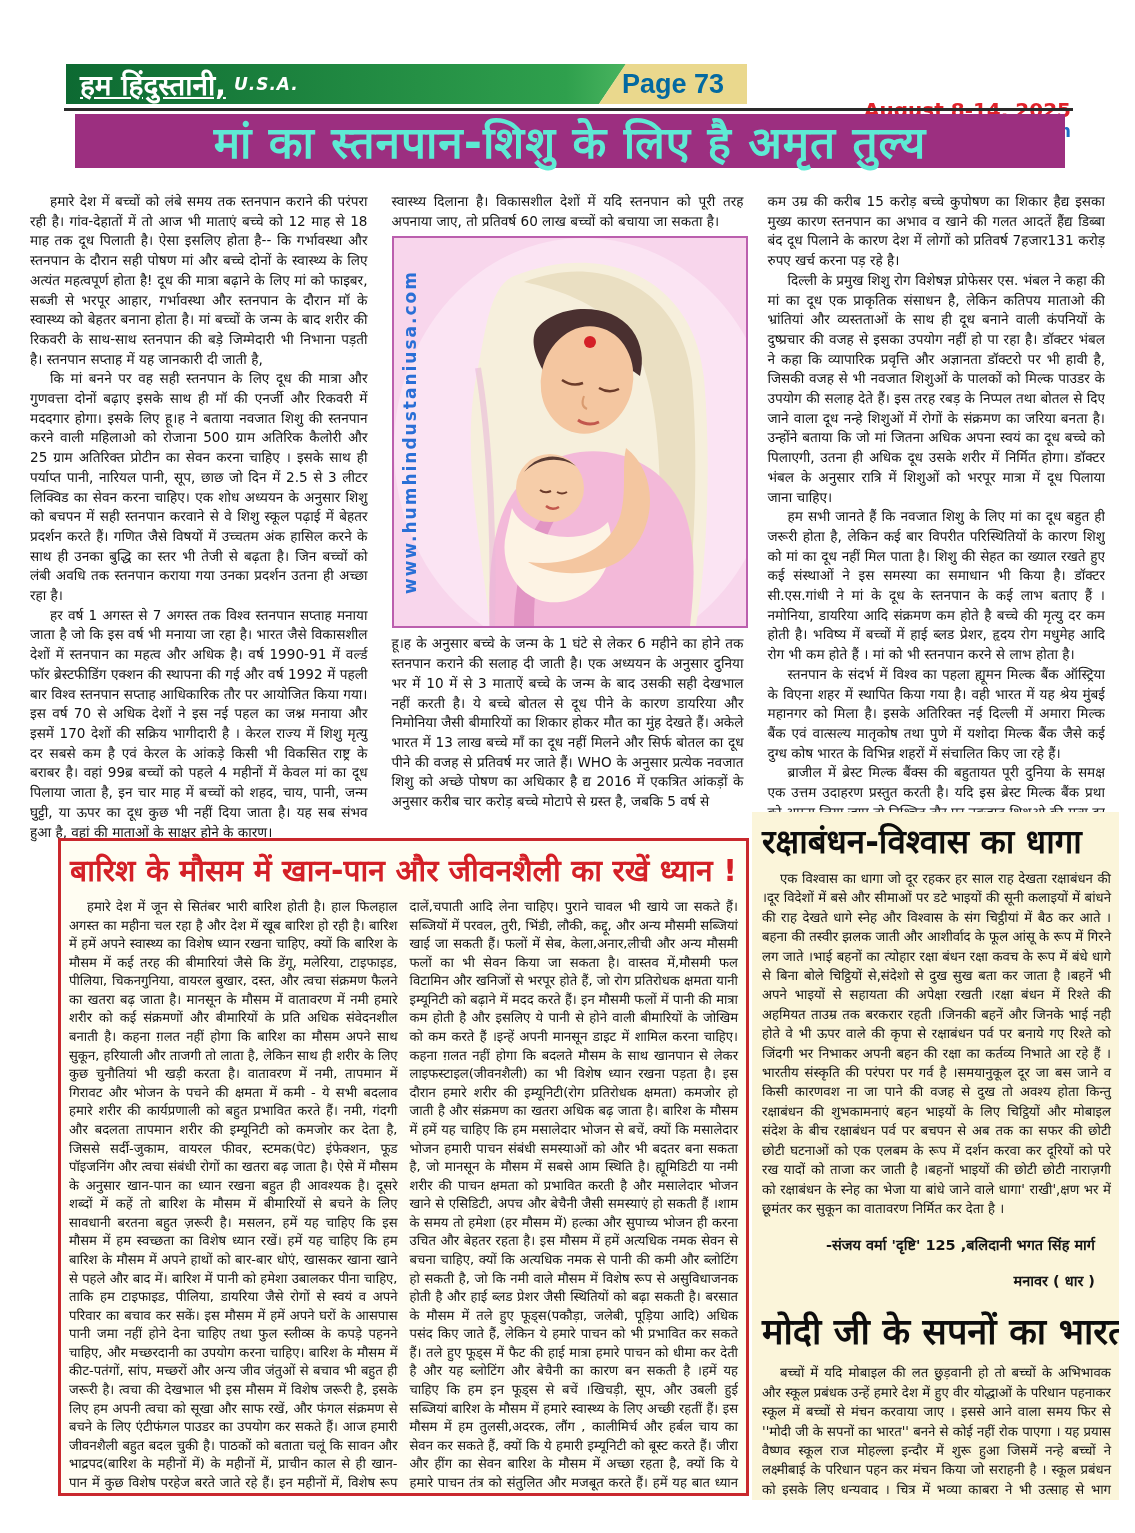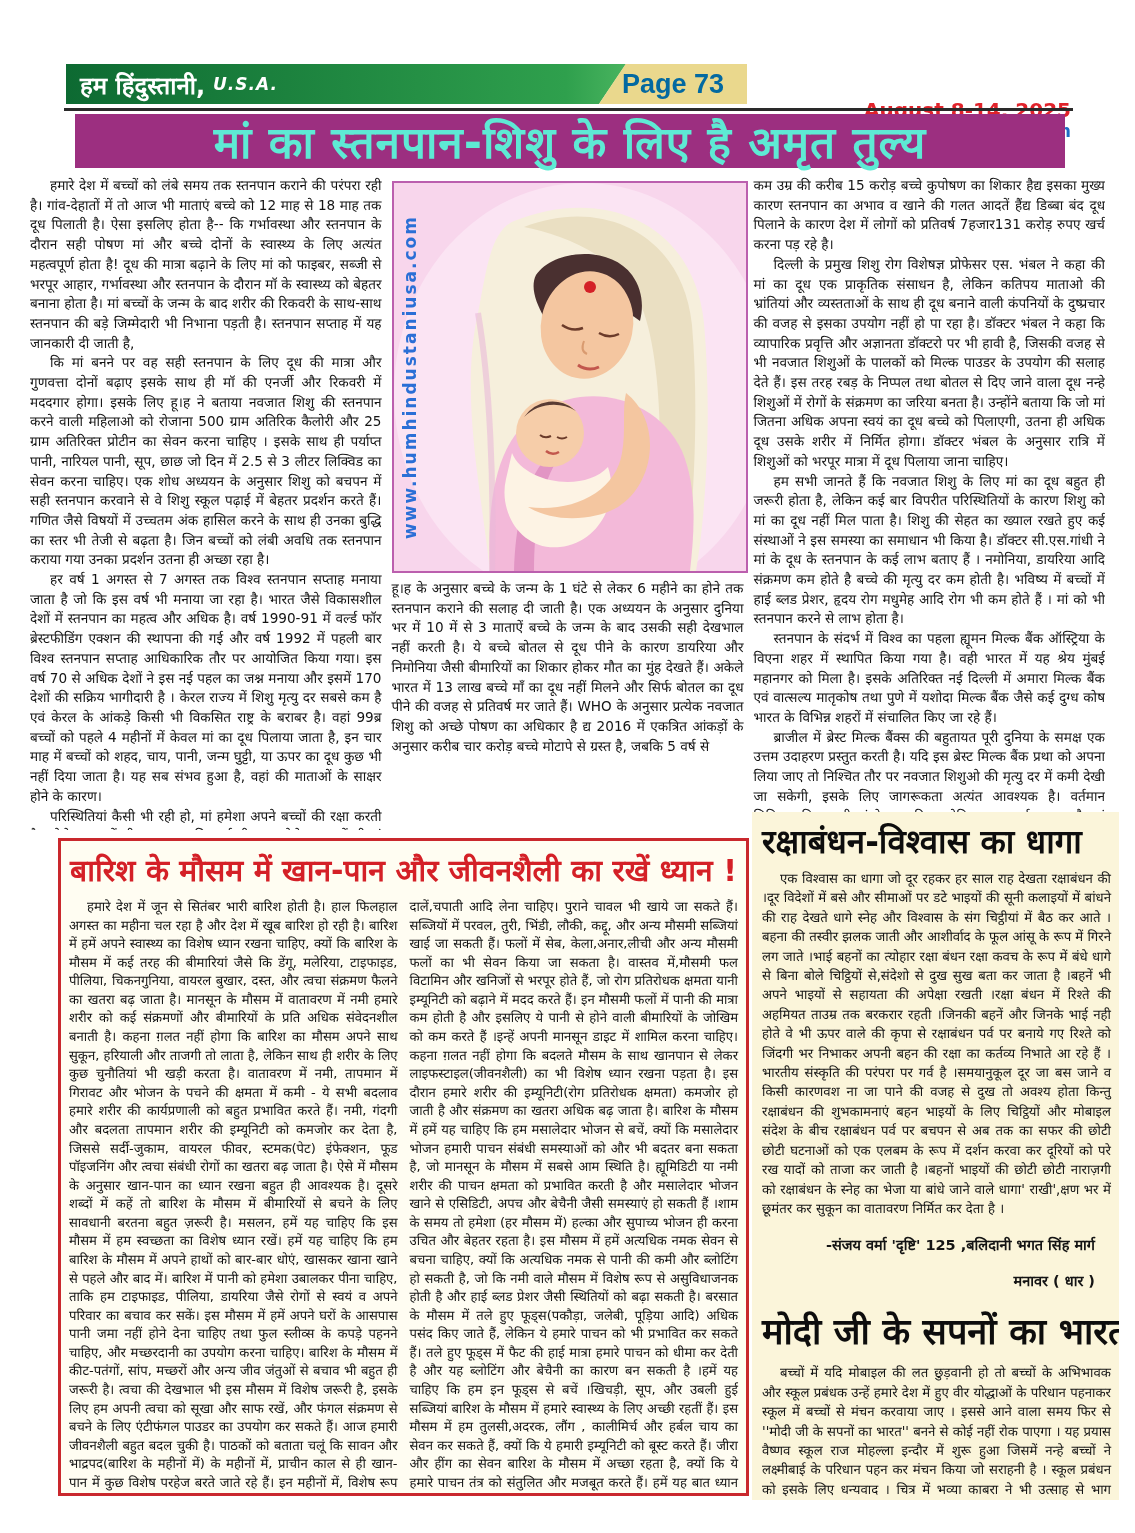--- a/index.html
+++ b/index.html
@@ -10,21 +10,21 @@
     font-family:"DejaVu Sans","Liberation Sans",sans-serif;
     color:#141414;
   }
   
   .masthead-row { position:absolute; top:62px; left:66px; right:64px; height:44px; }
   .masthead-green {
     position:absolute; left:0; top:2px; width:500px; height:40px;
     background:linear-gradient(90deg,#0d6a32,#2fa04d);
     color:#fff; display:flex; align-items:center; padding-left:14px;
   }
-  .masthead-title { font-size:24px; font-weight:bold; }
+  .masthead-title { font-size:28px; font-weight:bold;text-decoration:underline; }
   .masthead-usa { font-size:17px; font-weight:bold; font-style:italic; margin-left:8px; letter-spacing:1px; }
   .green-slant {
     position:absolute; left:500px; top:2px; width:60px; height:40px;
     background:linear-gradient(90deg,#2fa04d,#49b45f);
     clip-path:polygon(0 0, 100% 0, 55% 100%, 0 100%);
   }
   .page-badge {
     position:absolute; left:533px; top:2px; width:148px; height:40px;
     background:#ead88d; color:#0369a1;
     clip-path:polygon(18% 0, 100% 0, 100% 100%, 0 100%);
@@ -37,22 +37,22 @@
   .header-rule { position:absolute; top:108px; left:64px; right:62px; height:3px; background:#2a2a2a; }
   
   .main-headline {
     position:absolute; top:114px; left:75px; width:990px; height:54px;
     background:#9c2f80; color:#5eead4;
     display:flex; align-items:center; justify-content:center;
     font-size:44px; font-weight:bold; letter-spacing:1px; white-space:nowrap;
   }
   
   .main-article {
-    position:absolute; top:176px; left:30px; width:1075px; height:654px;
-    display:flex; gap:10px; overflow:hidden;
+    position:absolute; top:192px; left:30px; width:1075px; height:654px;
+    display:flex; gap:24px; overflow:hidden;
   }
   .mcol { width:352px; font-size:13.6px; line-height:1.45; text-align:justify; }
   .mcol p { text-indent:20px; margin:0; }
   .mcol.cont p:first-child { text-indent:0; }
   
   .photo-frame {
     position:relative; width:356px; height:392px; margin:5px 0 6px 0;
     border:2px solid #bb5fae;
     background:linear-gradient(135deg,#fbe7f4 0%,#f7cfe9 55%,#f3bfe0 100%);
     overflow:hidden;
@@ -121,20 +121,21 @@
 
   <section class="main-article">
     <div class="mcol">
         <p>हमारे देश में बच्चों को लंबे समय तक स्तनपान कराने की परंपरा रही है। गांव-देहातों में तो आज भी माताएं बच्चे को 12 माह से 18 माह तक दूध पिलाती है। ऐसा इसलिए होता है-- कि गर्भावस्था और स्तनपान के दौरान सही पोषण मां और बच्चे दोनों के स्वास्थ्य के लिए अत्यंत महत्वपूर्ण होता है! दूध की मात्रा बढ़ाने के लिए मां को फाइबर, सब्जी से भरपूर आहार, गर्भावस्था और स्तनपान के दौरान मॉ के  स्वास्थ्य को बेहतर बनाना होता है। मां बच्चों के जन्म के बाद शरीर की रिकवरी के साथ-साथ स्तनपान की बड़े जिम्मेदारी भी निभाना पड़ती है। स्तनपान सप्ताह में यह जानकारी दी जाती है,</p>
         <p>कि मां बनने पर वह सही स्तनपान के लिए दूध की मात्रा और गुणवत्ता दोनों बढ़ाए इसके साथ ही मॉ की एनर्जी और रिकवरी में मददगार होगा। इसके लिए हू।ह ने बताया नवजात शिशु की स्तनपान करने वाली महिलाओ को रोजाना 500 ग्राम अतिरिक कैलोरी और 25 ग्राम अतिरिक्त प्रोटीन का सेवन करना चाहिए । इसके साथ ही पर्याप्त पानी, नारियल पानी, सूप, छाछ जो दिन में 2.5 से 3 लीटर लिक्विड का सेवन करना चाहिए। एक शोध अध्ययन के अनुसार शिशु को बचपन में सही स्तनपान करवाने से वे शिशु स्कूल पढ़ाई में बेहतर प्रदर्शन करते हैं। गणित जैसे विषयों में उच्चतम अंक हासिल करने के साथ ही उनका बुद्धि का स्तर भी तेजी से बढ़ता है। जिन बच्चों को लंबी अवधि तक स्तनपान कराया गया उनका प्रदर्शन उतना ही अच्छा रहा है।</p>
         <p>हर वर्ष 1 अगस्त से 7 अगस्त तक विश्व स्तनपान सप्ताह मनाया जाता है जो कि इस वर्ष भी मनाया जा रहा है। भारत जैसे विकासशील देशों में स्तनपान का महत्व और अधिक है। वर्ष 1990-91 में वर्ल्ड फॉर ब्रेस्टफीडिंग एक्शन की स्थापना की गई और वर्ष 1992 में पहली बार विश्व स्तनपान सप्ताह आधिकारिक तौर पर आयोजित किया गया। इस वर्ष 70 से अधिक देशों ने इस नई पहल का जश्न मनाया और इसमें 170 देशों की सक्रिय भागीदारी है । केरल राज्य में शिशु मृत्यु दर सबसे कम है एवं केरल के आंकड़े किसी भी विकसित राष्ट्र के बराबर है। वहां 99ब्र बच्चों को पहले 4 महीनों में केवल मां का दूध पिलाया जाता है, इन चार माह में बच्चों को शहद, चाय, पानी, जन्म घुट्टी, या ऊपर का दूध कुछ भी नहीं दिया जाता है। यह सब संभव हुआ है, वहां की माताओं के साक्षर होने के कारण।</p>
         <p>परिस्थितियां कैसी भी रही हो, मां हमेशा अपने बच्चों की रक्षा करती है। कोरोनाकाल में भी यह बात साबित हुई थी, इस कोरोनाकाल में भी मां का दूध बच्चों के लिए रक्षा कवच बना हुआ था। मां भले ही कोरोनाग्रस्त रही हो लेकिन स्तनपान करवाने से बच्चों को कोरोना का संक्रमण नहीं हुआ। दुनिया भर में बच्चों के स्वास्थ्य में सुधार के लिए स्तनपान कराने की जागरूकता  को बढ़ावा देना और बच्चों को सही पोषण और बेहतर</p>
       </div>
 
     <div class="mcol cont">
+      <p style="text-indent:0;">स्वास्थ्य दिलाना है। विकासशील देशों में यदि स्तनपान को पूरी तरह अपनाया जाए, तो प्रतिवर्ष 60 लाख बच्चों को बचाया जा सकता है।</p>
       <div class="photo-frame">
         <div class="photo-watermark">www.humhindustaniusa.com</div>
         <svg viewBox="0 0 352 388" width="352" height="388" aria-hidden="true">
 
           <rect x="0" y="0" width="352" height="388" fill="#f8d6ec"></rect>
           <ellipse cx="190" cy="210" rx="190" ry="210" fill="#fbe4f3"></ellipse>
 
           <path d="M120,38 C210,2 300,40 310,140 C318,230 312,330 302,388 L96,388 C86,300 66,210 84,130 C92,90 96,48 120,38 Z" fill="#f6efdc"></path>
           <path d="M130,44 C205,14 288,48 298,142 C305,225 300,320 292,388 L262,388 C268,290 270,190 250,130 C230,72 168,52 130,44 Z" fill="#eadfc2"></path>
 

